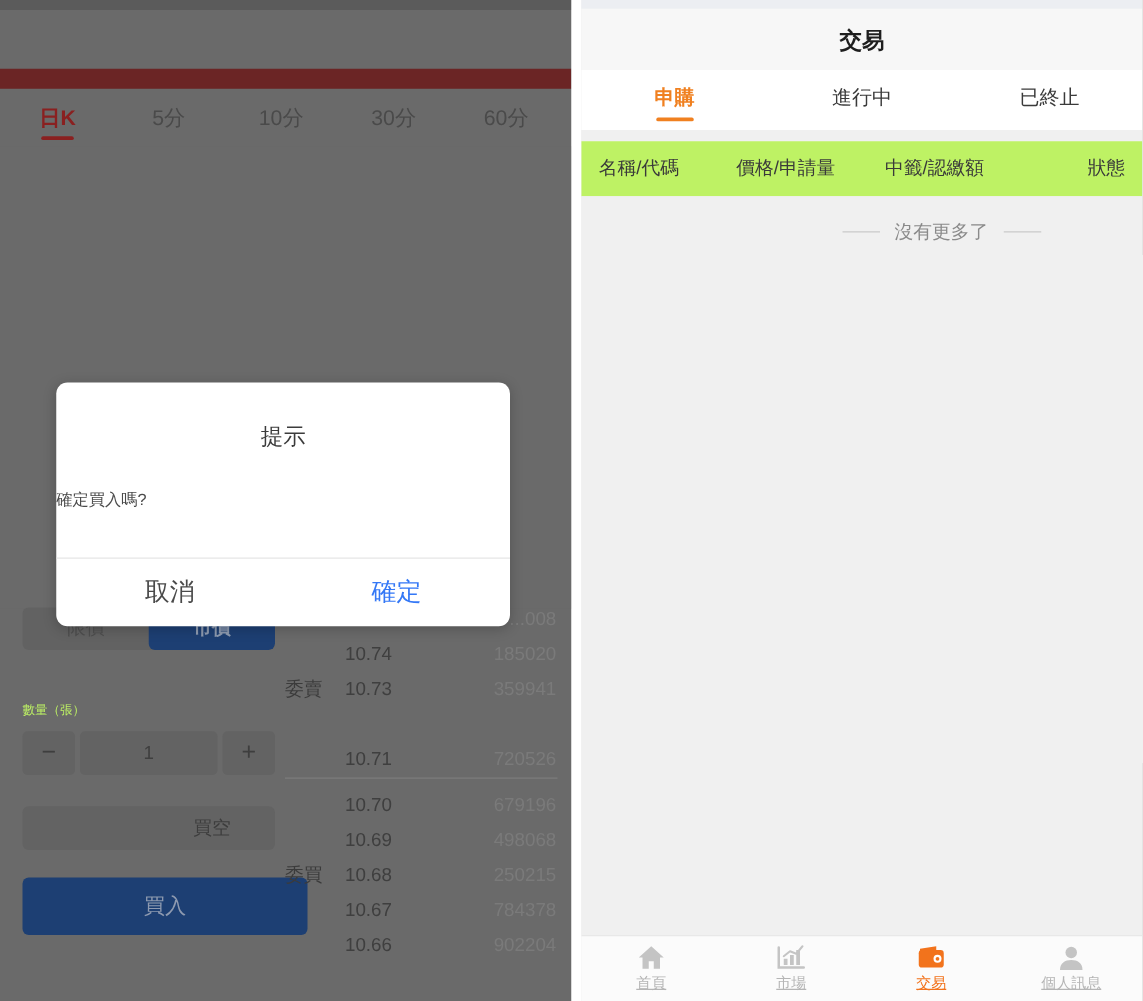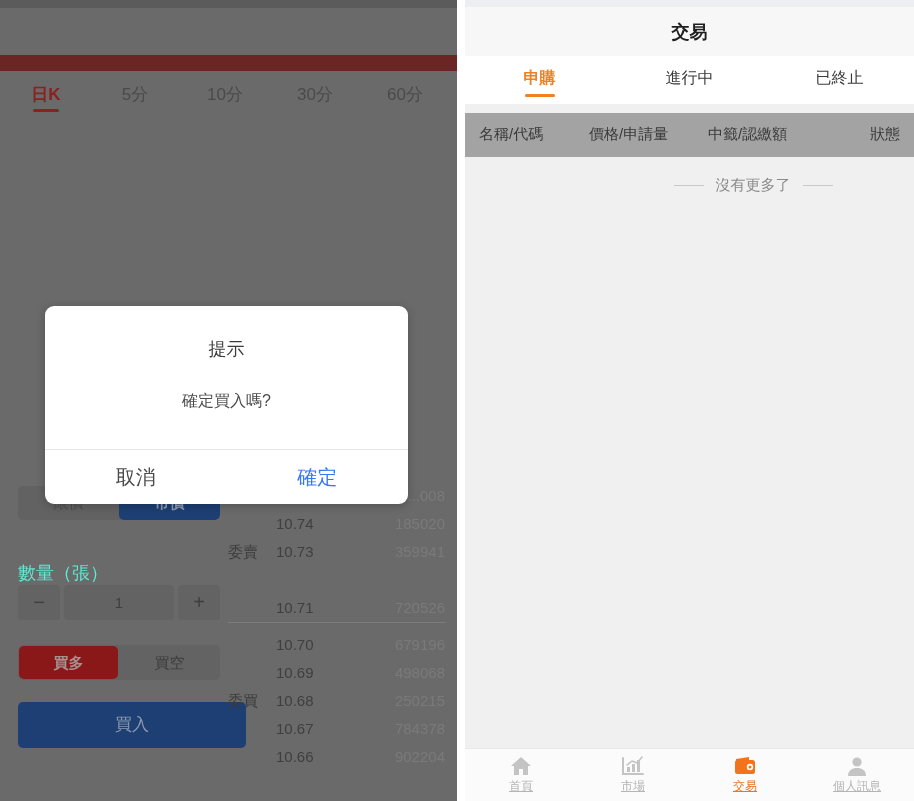--- a/index.html
+++ b/index.html
@@ -110,22 +110,22 @@
     background: #1d3f73;
     color: #8e9bb0;
     border-radius: 5px;
     font-weight: bold;
   }
 
   
   #qty-label {
     position: absolute;
     left: 18px; top: 561px;
-    font-size: 18px;
-    color: #5eead4;
+    font-size: 10px;
+    color: #bef264;
   }
   #qty-row {
     position: absolute;
     left: 18px; top: 585px;
     width: 202px; height: 35px;
   }
   .qty-btn {
     position: absolute;
     top: 0;
     width: 42px; height: 35px;
@@ -244,22 +244,22 @@
   }
   #modal-title {
     margin-top: 31px;
     text-align: center;
     font-size: 18px;
     color: #3c3c3c;
   }
   #modal-message {
     margin-top: 30px;
     margin-bottom: 37px;
-    text-align: center;
-    font-size: 16px;
+    text-align: left;
+    font-size: 13px;
     color: #4a4a4a;
   }
   #modal-actions {
     display: flex;
     border-top: 1px solid #e6e6e6;
     height: 54px;
   }
   .modal-btn {
     flex: 1;
     line-height: 54px;
@@ -326,21 +326,21 @@
   #tabs-gap {
     position: absolute;
     left: 0; top: 104px;
     width: 449px; height: 9px;
     background: #f0f0f0;
   }
   #col-header {
     position: absolute;
     left: 0; top: 113px;
     width: 449px; height: 44px;
-    background: #a3a3a3;
+    background: #bef264;
   }
   .col-head {
     position: absolute;
     top: 12px;
     font-size: 15px;
     color: #3a3a3a;
   }
   #list-body {
     position: absolute;
     left: 0; top: 157px;
@@ -420,21 +420,20 @@
     </div>
 
     <div id="qty-label">數量（張）</div>
     <div id="qty-row">
       <div class="qty-btn" id="qty-minus">−</div>
       <div id="qty-value">1</div>
       <div class="qty-btn" id="qty-plus">+</div>
     </div>
 
     <div id="dir-toggle">
-      <div class="dir-seg active" style="left:1px;">買多</div>
       <div class="dir-seg" style="left:101px;">買空</div>
     </div>
 
     <div id="submit-btn">買入</div>
 
     <div id="orderbook">
       <div class="ob-row" style="top:0;">
         <span class="ob-price">10.75</span>
         <span class="ob-vol">...008</span>
       </div>

